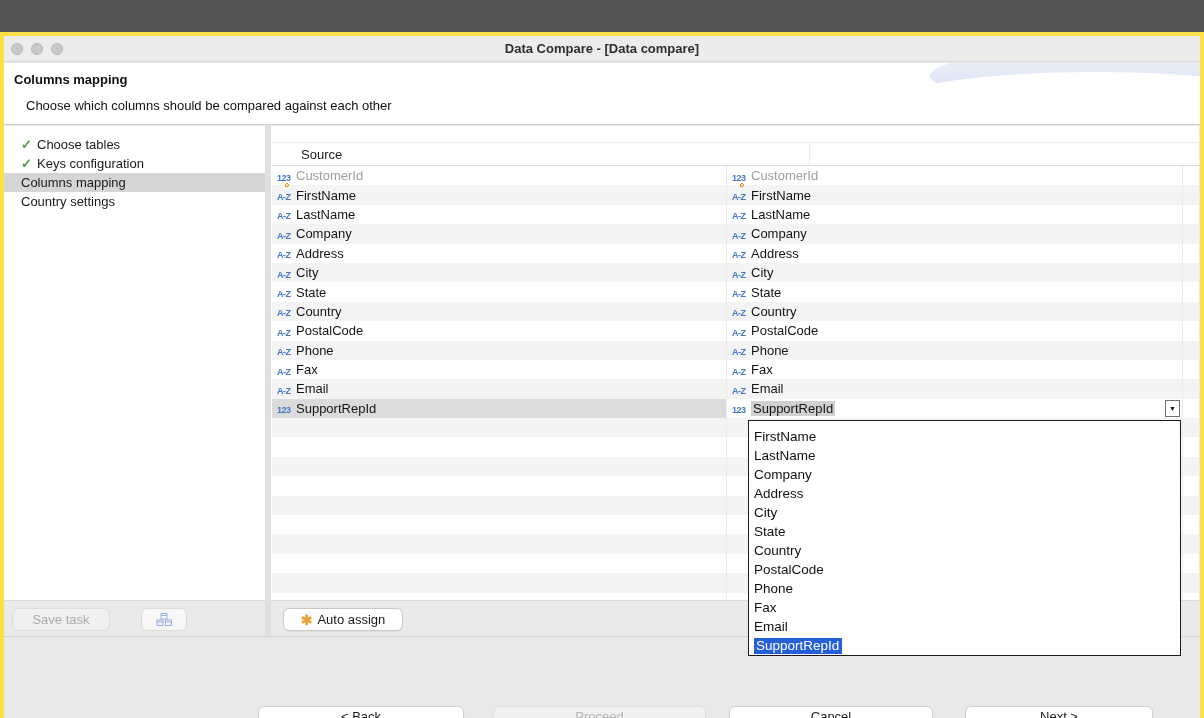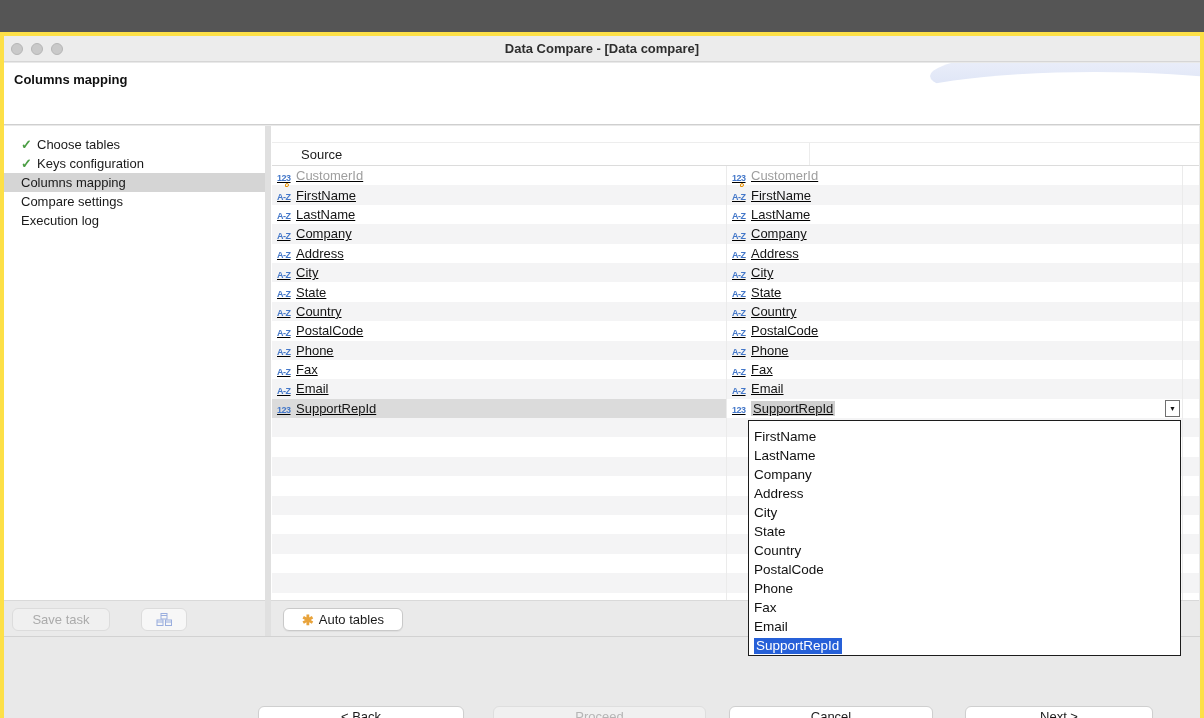--- a/index.html
+++ b/index.html
@@ -35,21 +35,21 @@
   .rightpanel { position:absolute; left:267px; top:90px; width:928px; height:474px; background:#fff; }
   .right-footer { position:absolute; left:267px; top:564px; width:928px; height:36px; background:#eaeaea; border-top:1px solid #d9d9d9; }
 
   .maptable { position:absolute; left:1px; top:16px; width:927px; height:458px; border-top:1px solid #ededed; }
   .thead { height:23px; border-bottom:1px solid #dcdcdc; display:flex; background:#fff; }
   .th { font-size:13px; color:#1a1a1a; padding-left:9px; line-height:23px; }
   .th.srch { width:538px; border-right:1px solid #ececec;padding-left:29px; }
   .th.tgth { width:456px; border-right:1px solid #ececec; }
   .th.fillh { flex:1; }
   .tbody { height:434px; overflow:hidden; }
-  .row { display:flex; height:19.4px;text-decoration:underline; }
+  .row { display:flex; height:19.4px; }
   .row.striped { background:#f4f4f5; }
   .cell { display:flex; align-items:center; position:relative; }
   .cell.src { width:455px; border-right:1px solid #ebebeb; padding-left:5px; }
   .cell.tgt { width:456px; border-right:1px solid #ebebeb; padding-left:5px; }
   .cell.fill { flex:1; }
   .row.selected .cell.src { background:#dbdbdb; }
   .row.editing .cell.tgt { background:#fff; }
   .ticon { width:19px; flex:none; position:relative; font-weight:bold; color:#4377c9; }
   .ticon .tglyph { font-size:9px; letter-spacing:-0.5px; }
   .key-mark { position:absolute; left:8px; bottom:-2px; width:4px; height:4px; border:1px solid #e78f00; border-radius:50% 50% 50% 0; }
@@ -91,43 +91,40 @@
         <span class="light"></span>
         <span class="light"></span>
       </div>
       <div class="win-title">Data Compare - [Data compare]</div>
     </div>
 
     <div class="header">
       <div class="deco1"></div>
       <div class="deco2"></div>
       <div class="header-title">Columns mapping</div>
+      <div class="header-sub">Choose which columns should be compared against each other</div>
     </div>
 
     <div class="sidebar">
       <div class="steps">
           <div class="step">
     <span class="check">✓</span>
     <span>Choose tables</span>
   </div>
           <div class="step">
     <span class="check">✓</span>
     <span>Keys configuration</span>
   </div>
           <div class="step selected">
 
     <span>Columns mapping</span>
   </div>
           <div class="step">
 
-    <span>Compare settings</span>
-  </div>
-          <div class="step">
-
-    <span>Execution log</span>
+    <span>Country settings</span>
   </div>
         </div>
     </div>
     <div class="sash"></div>
 
     <div class="rightpanel">
       <div class="maptable">
         <div class="thead">
           <div class="th srch">Source</div>
           <div class="th fillh"></div>
@@ -353,21 +350,21 @@
             <rect x="1" y="8" width="6" height="5.5"></rect>
               <line x1="1" y1="10" x2="7" y2="10"></line>
             <rect x="9.5" y="8" width="6" height="5.5"></rect>
               <line x1="9.5" y1="10" x2="15.5" y2="10"></line>
           </g>
         </svg>
       </div>
     </div>
 
     <div class="right-footer">
-      <div class="btn auto-assign"><span class="ast">✱</span><span>Auto tables</span></div>
+      <div class="btn auto-assign"><span class="ast">✱</span><span>Auto assign</span></div>
     </div>
 
     <div class="dropdown">
       <div class="dd-sliver">
           <span>CustomerId</span>
         </div>
       <div id="dd-items">
           <div class="dd-item">FirstName</div>
           <div class="dd-item">LastName</div>
           <div class="dd-item">Company</div>

